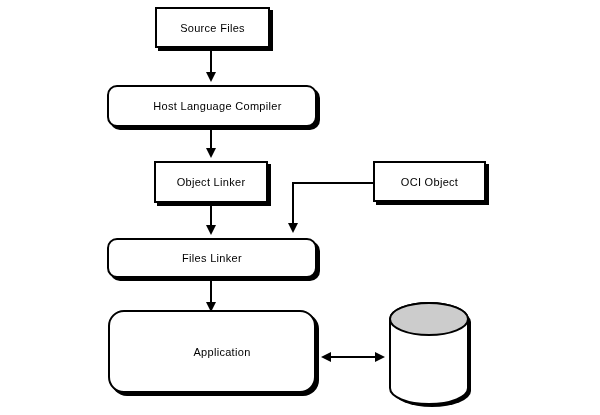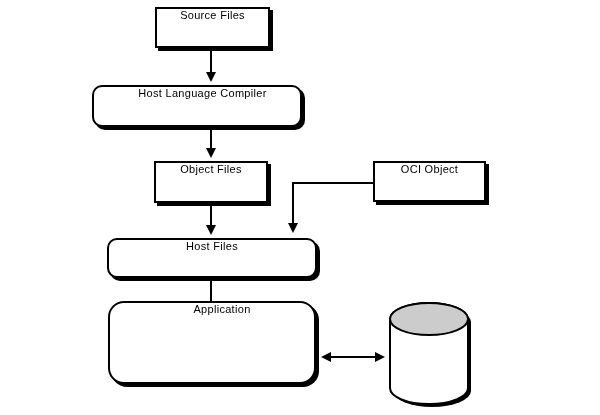--- a/index.html
+++ b/index.html
@@ -15,37 +15,37 @@
     font-family: "Liberation Sans", sans-serif;
     color: #000000;
     overflow: hidden;
   }
   .node {
     position: absolute;
     background: #ffffff;
     border: 2px solid #000000;
     box-shadow: 3px 3px 0 0 #000000;
     display: flex;
-    align-items: flex-start;
+    align-items: center;
     justify-content: center;
     font-size: 11px;
     letter-spacing: 0.3px;
     box-sizing: border-box;
     text-align: center;
   }
   .rect { border-radius: 0; }
   .rounded-sm { border-radius: 10px; }
   .rounded-lg { border-radius: 16px; }
 
   #node-source-files       { left: 155px; top: 7px;   width: 115px; height: 41px; }
-  #node-host-compiler      { left: 92px; top: 85px;  width: 210px; height: 42px; padding-left: 11px; }
+  #node-host-compiler      { left: 107px; top: 85px;  width: 210px; height: 42px; padding-left: 11px; }
   #node-object-files       { left: 154px; top: 161px; width: 114px; height: 42px; }
   #node-oci-library        { left: 373px; top: 161px; width: 113px; height: 41px; }
   #node-host-linker        { left: 107px; top: 238px; width: 210px; height: 40px; }
-  #node-application        { left: 108px; top: 301px; width: 208px; height: 83px; padding-left: 20px; }
+  #node-application        { left: 108px; top: 310px; width: 208px; height: 83px; padding-left: 20px; }
 
   #svg-layer {
     position: absolute;
     left: 0; top: 0;
     width: 600px;
     height: 415px;
   }
   #label-oracle-server {
     position: absolute;
     left: 390px;
@@ -89,29 +89,29 @@
 
   <div class="node rect" id="node-source-files">
     <span>Source Files</span>
   </div>
 
   <div class="node rounded-sm" id="node-host-compiler">
     <span>Host Language Compiler</span>
   </div>
 
   <div class="node rect" id="node-object-files">
-    <span>Object Files</span>
+    <span>Object Linker</span>
   </div>
 
   <div class="node rect" id="node-oci-library">
     <span>OCI Object</span>
   </div>
 
   <div class="node rounded-sm" id="node-host-linker">
-    <span>Host Files</span>
+    <span>Files Linker</span>
   </div>
 
   <div class="node rounded-lg" id="node-application">
     <span>Application</span>
   </div>
 
 
 </div>
 
 </body></html>

